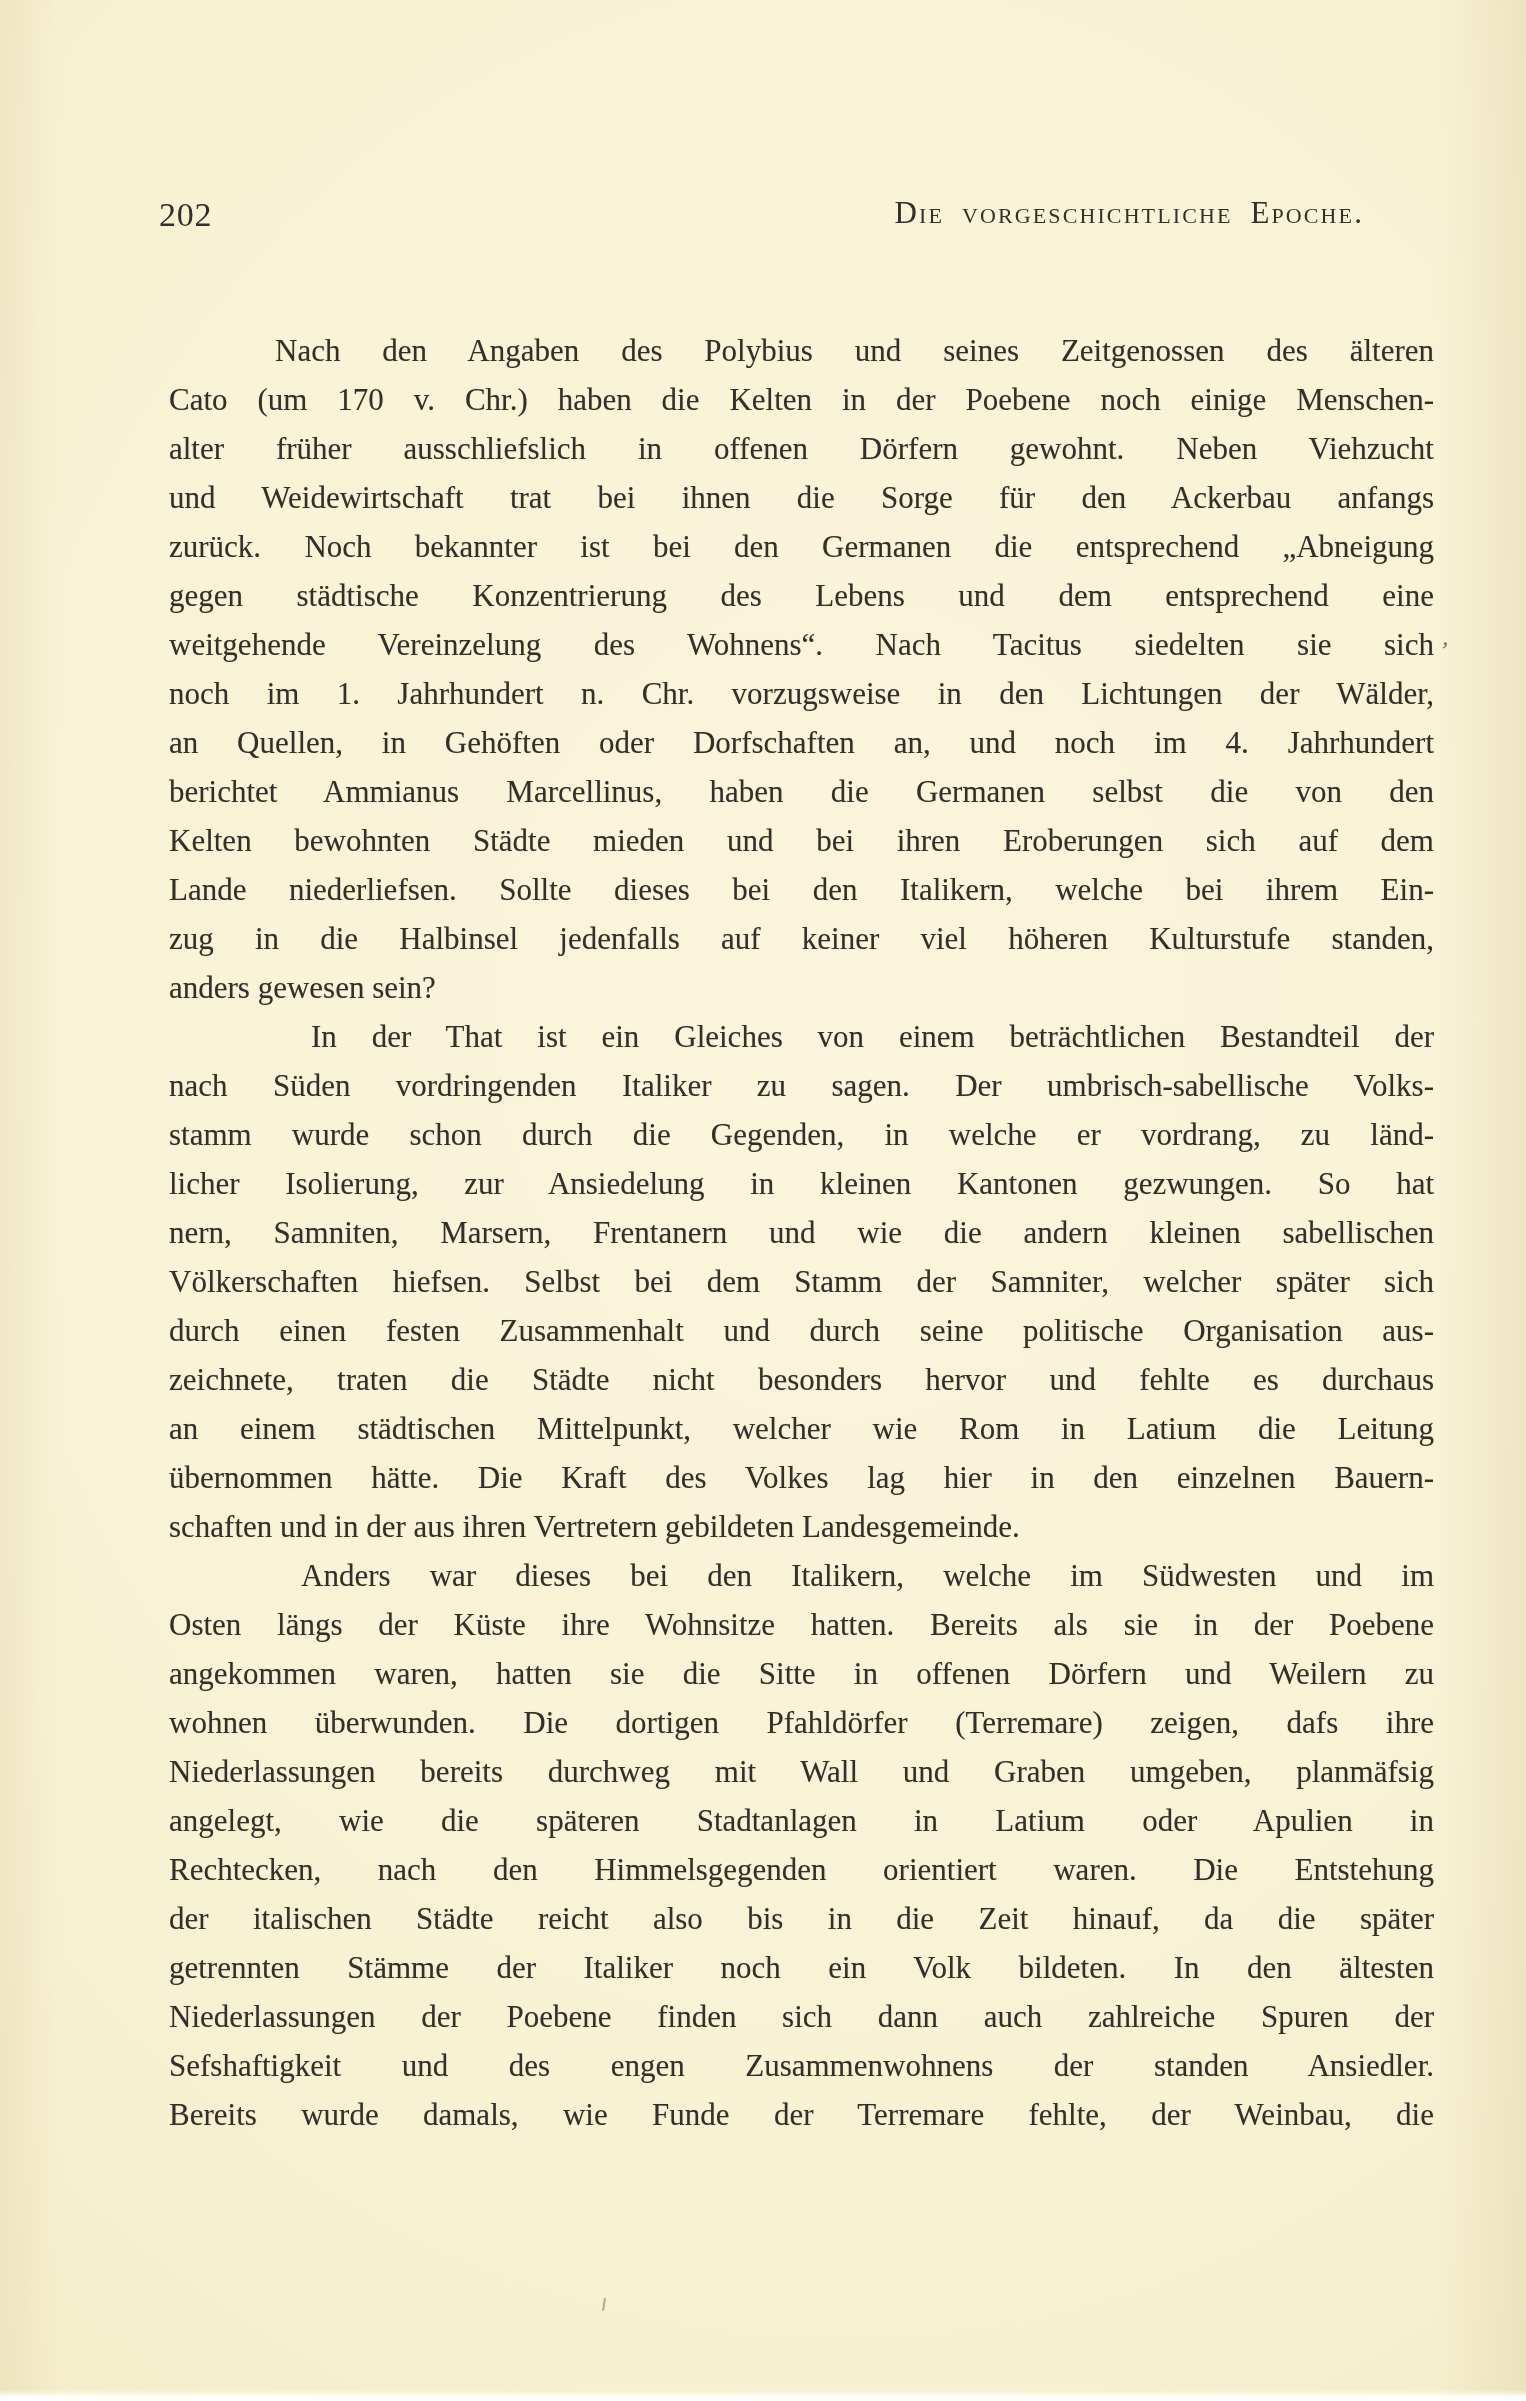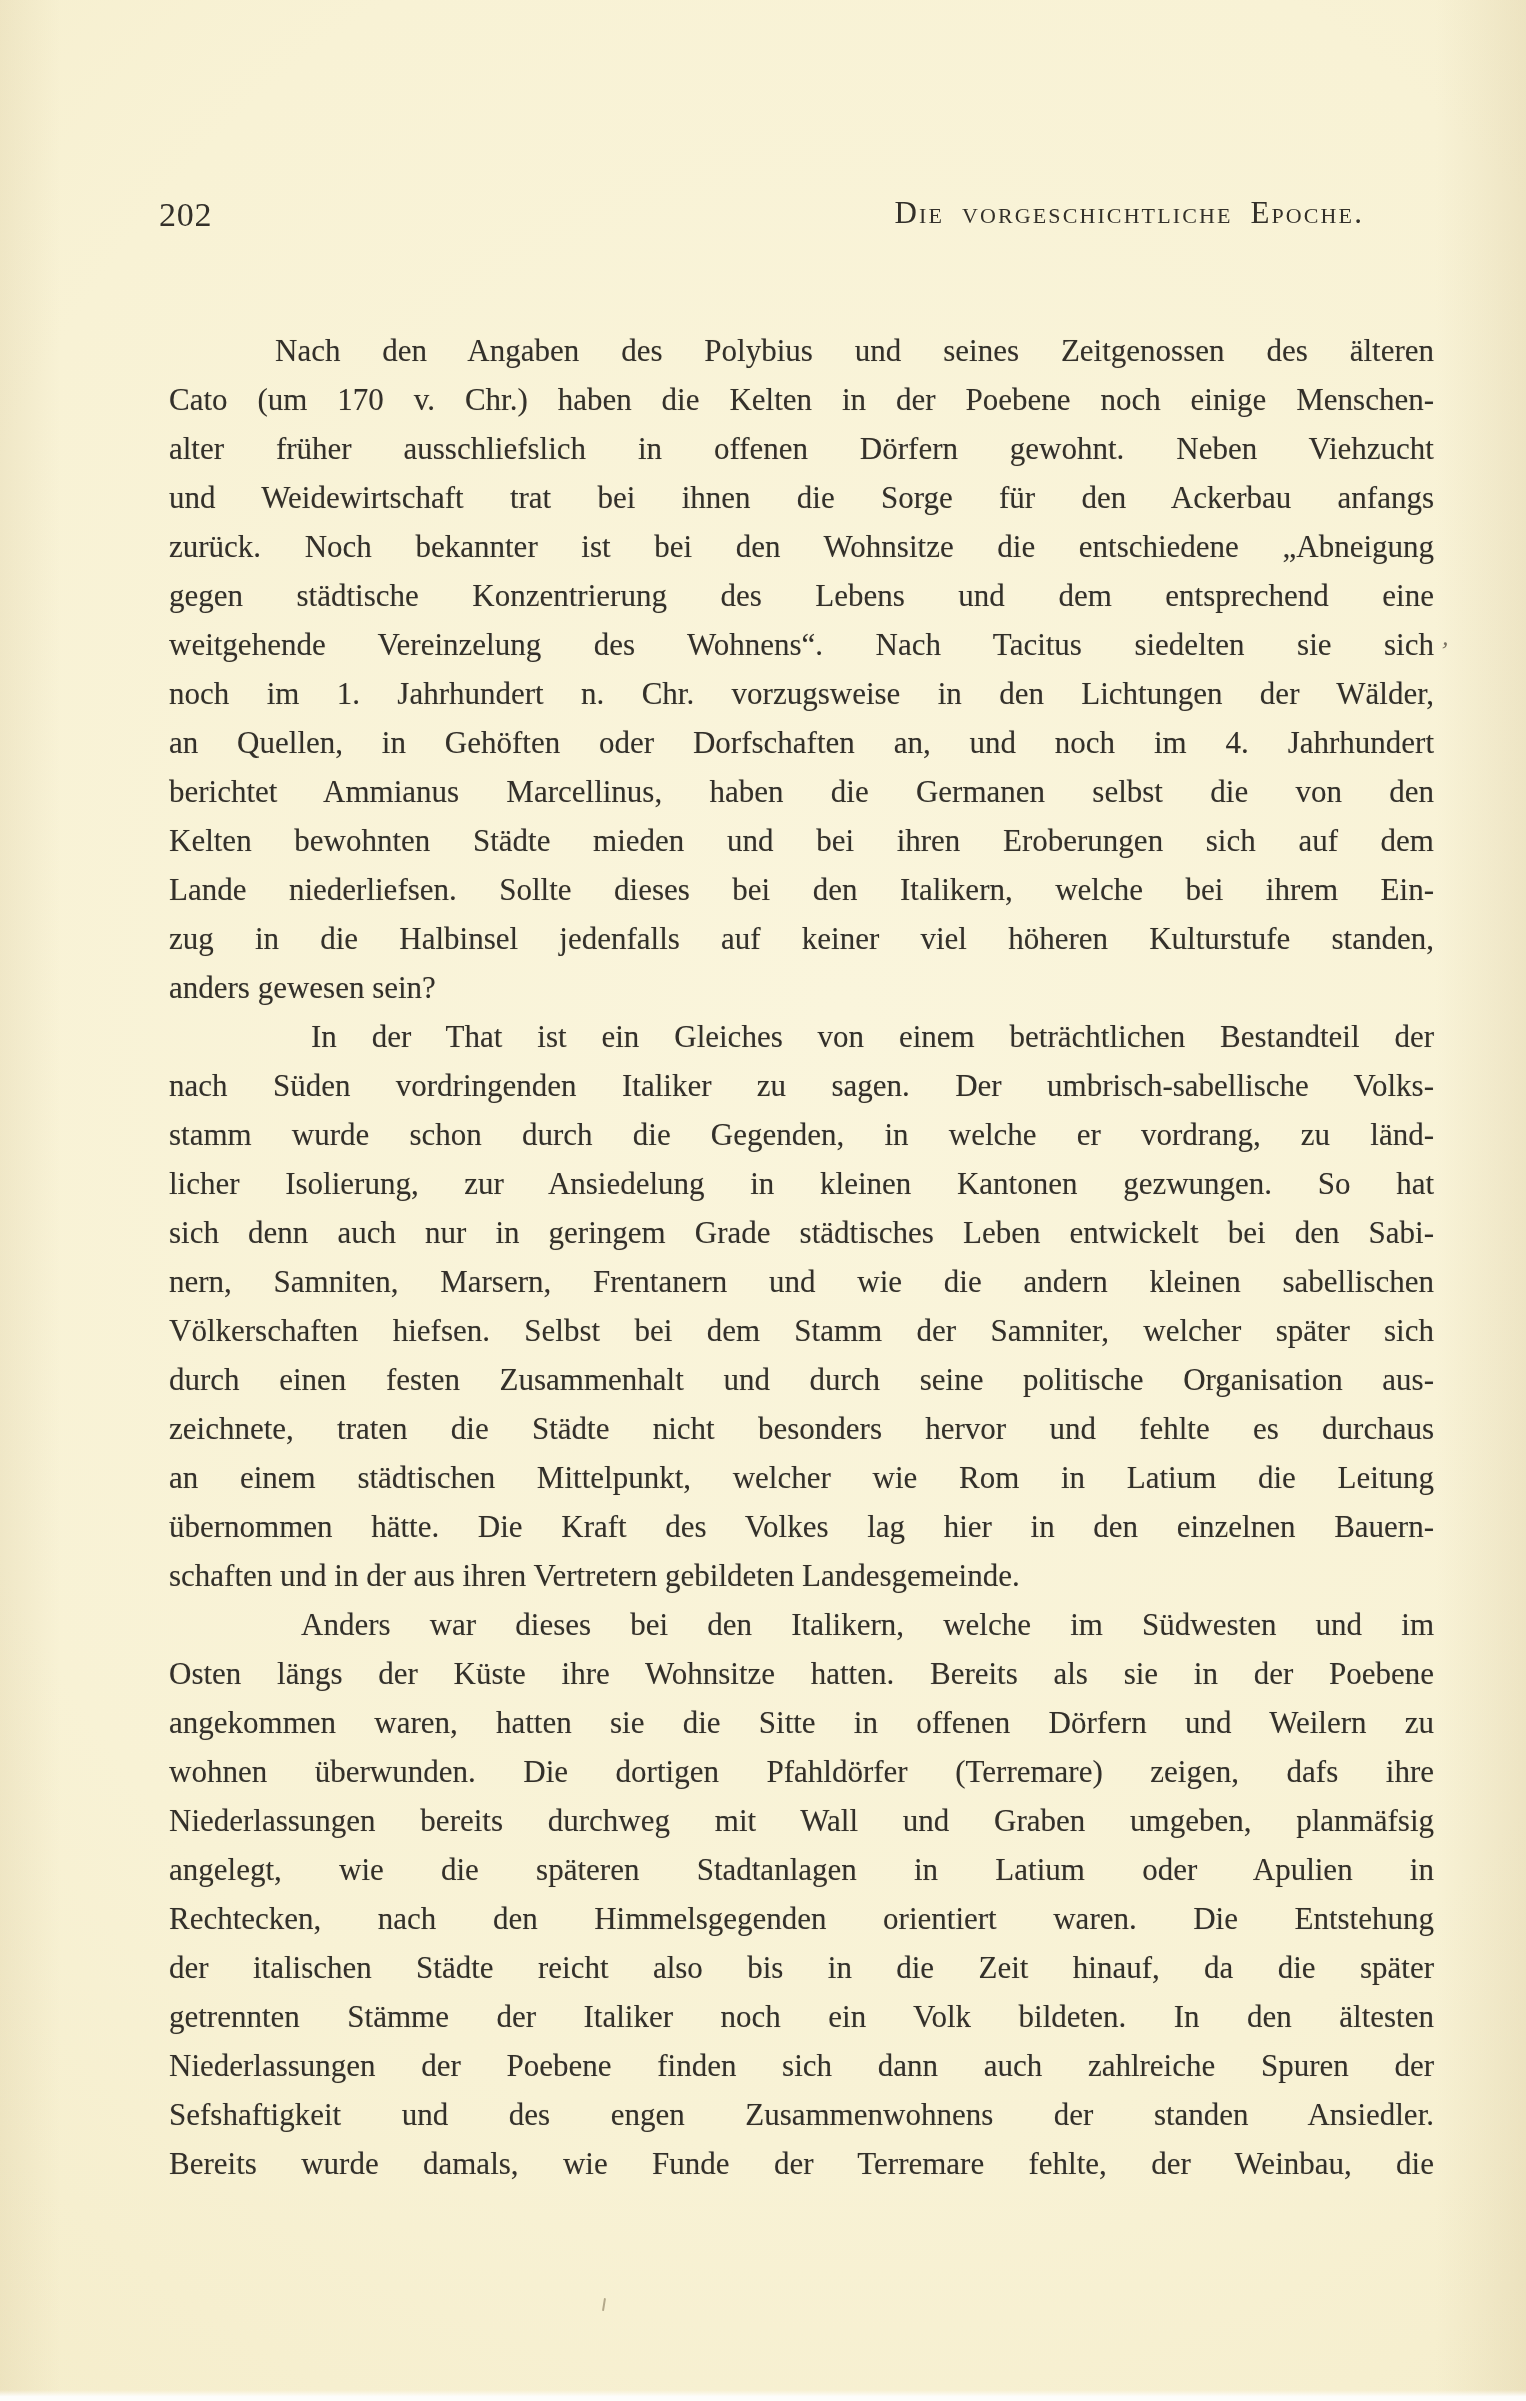--- a/index.html
+++ b/index.html
@@ -63,37 +63,36 @@
 
 <div class="page">
   <div class="page-number">202</div>
   <div class="running-header">Die vorgeschichtliche Epoche.</div>
   <div class="body-text">
       <div class="para para0">
         <div class="line j first">Nach den Angaben des Polybius und seines Zeitgenossen des älteren</div>
         <div class="line j">Cato (um 170 v. Chr.) haben die Kelten in der Poebene noch einige Menschen-</div>
         <div class="line j">alter früher ausschliefslich in offenen Dörfern gewohnt. Neben Viehzucht</div>
         <div class="line j">und Weidewirtschaft trat bei ihnen die Sorge für den Ackerbau anfangs</div>
-        <div class="line j">zurück. Noch bekannter ist bei den Wohnsitze die entschiedene „Abneigung</div>
+        <div class="line j">zurück. Noch bekannter ist bei den Germanen die entsprechend „Abneigung</div>
         <div class="line j">gegen städtische Konzentrierung des Lebens und dem entsprechend eine</div>
         <div class="line j">weitgehende Vereinzelung des Wohnens“. Nach Tacitus siedelten sie sich</div>
         <div class="line j">noch im 1. Jahrhundert n. Chr. vorzugsweise in den Lichtungen der Wälder,</div>
         <div class="line j">an Quellen, in Gehöften oder Dorfschaften an, und noch im 4. Jahrhundert</div>
         <div class="line j">berichtet Ammianus Marcellinus, haben die Germanen selbst die von den</div>
         <div class="line j">Kelten bewohnten Städte mieden und bei ihren Eroberungen sich auf dem</div>
         <div class="line j">Lande niederliefsen. Sollte dieses bei den Italikern, welche bei ihrem Ein-</div>
         <div class="line j">zug in die Halbinsel jedenfalls auf keiner viel höheren Kulturstufe standen,</div>
         <div class="line">anders gewesen sein?</div>
       </div>
       <div class="para para1">
         <div class="line j first">In der That ist ein Gleiches von einem beträchtlichen Bestandteil der</div>
         <div class="line j">nach Süden vordringenden Italiker zu sagen. Der umbrisch-sabellische Volks-</div>
         <div class="line j">stamm wurde schon durch die Gegenden, in welche er vordrang, zu länd-</div>
         <div class="line j">licher Isolierung, zur Ansiedelung in kleinen Kantonen gezwungen. So hat</div>
-        <div class="line j">sich denn auch nur in geringem Grade städtisches Leben entwickelt bei den Sabi-</div>
         <div class="line j">nern, Samniten, Marsern, Frentanern und wie die andern kleinen sabellischen</div>
         <div class="line j">Völkerschaften hiefsen. Selbst bei dem Stamm der Samniter, welcher später sich</div>
         <div class="line j">durch einen festen Zusammenhalt und durch seine politische Organisation aus-</div>
         <div class="line j">zeichnete, traten die Städte nicht besonders hervor und fehlte es durchaus</div>
         <div class="line j">an einem städtischen Mittelpunkt, welcher wie Rom in Latium die Leitung</div>
         <div class="line j">übernommen hätte. Die Kraft des Volkes lag hier in den einzelnen Bauern-</div>
         <div class="line">schaften und in der aus ihren Vertretern gebildeten Landesgemeinde.</div>
       </div>
       <div class="para para2">
         <div class="line j first">Anders war dieses bei den Italikern, welche im Südwesten und im</div>

